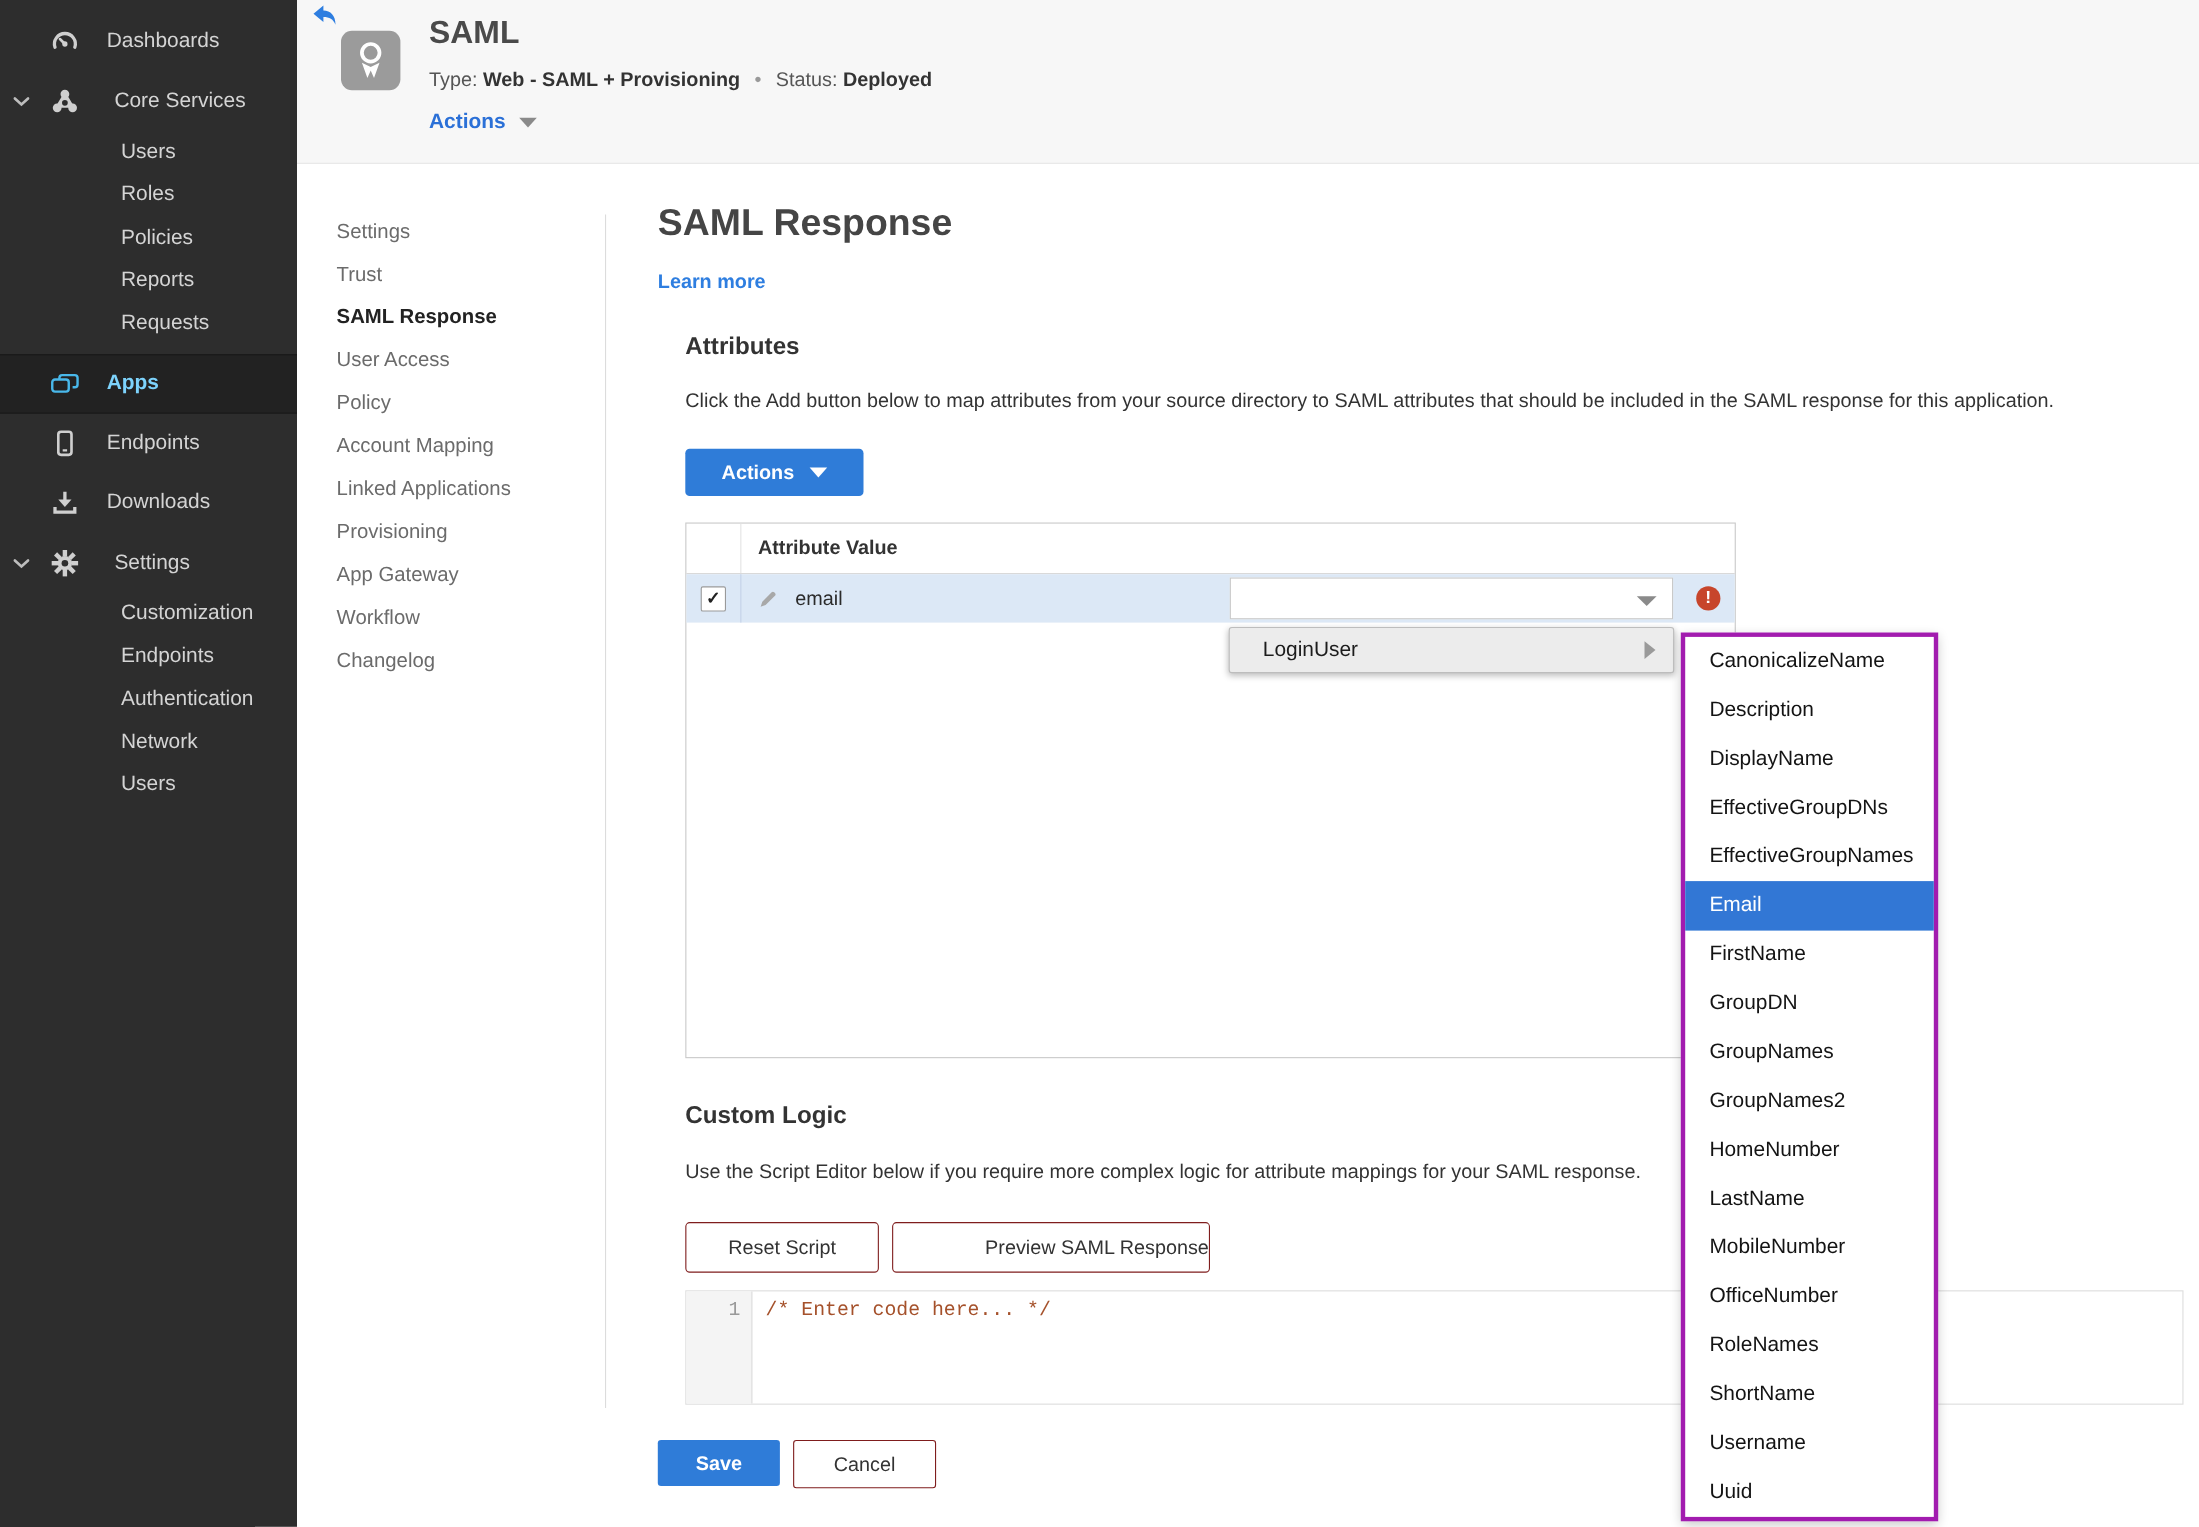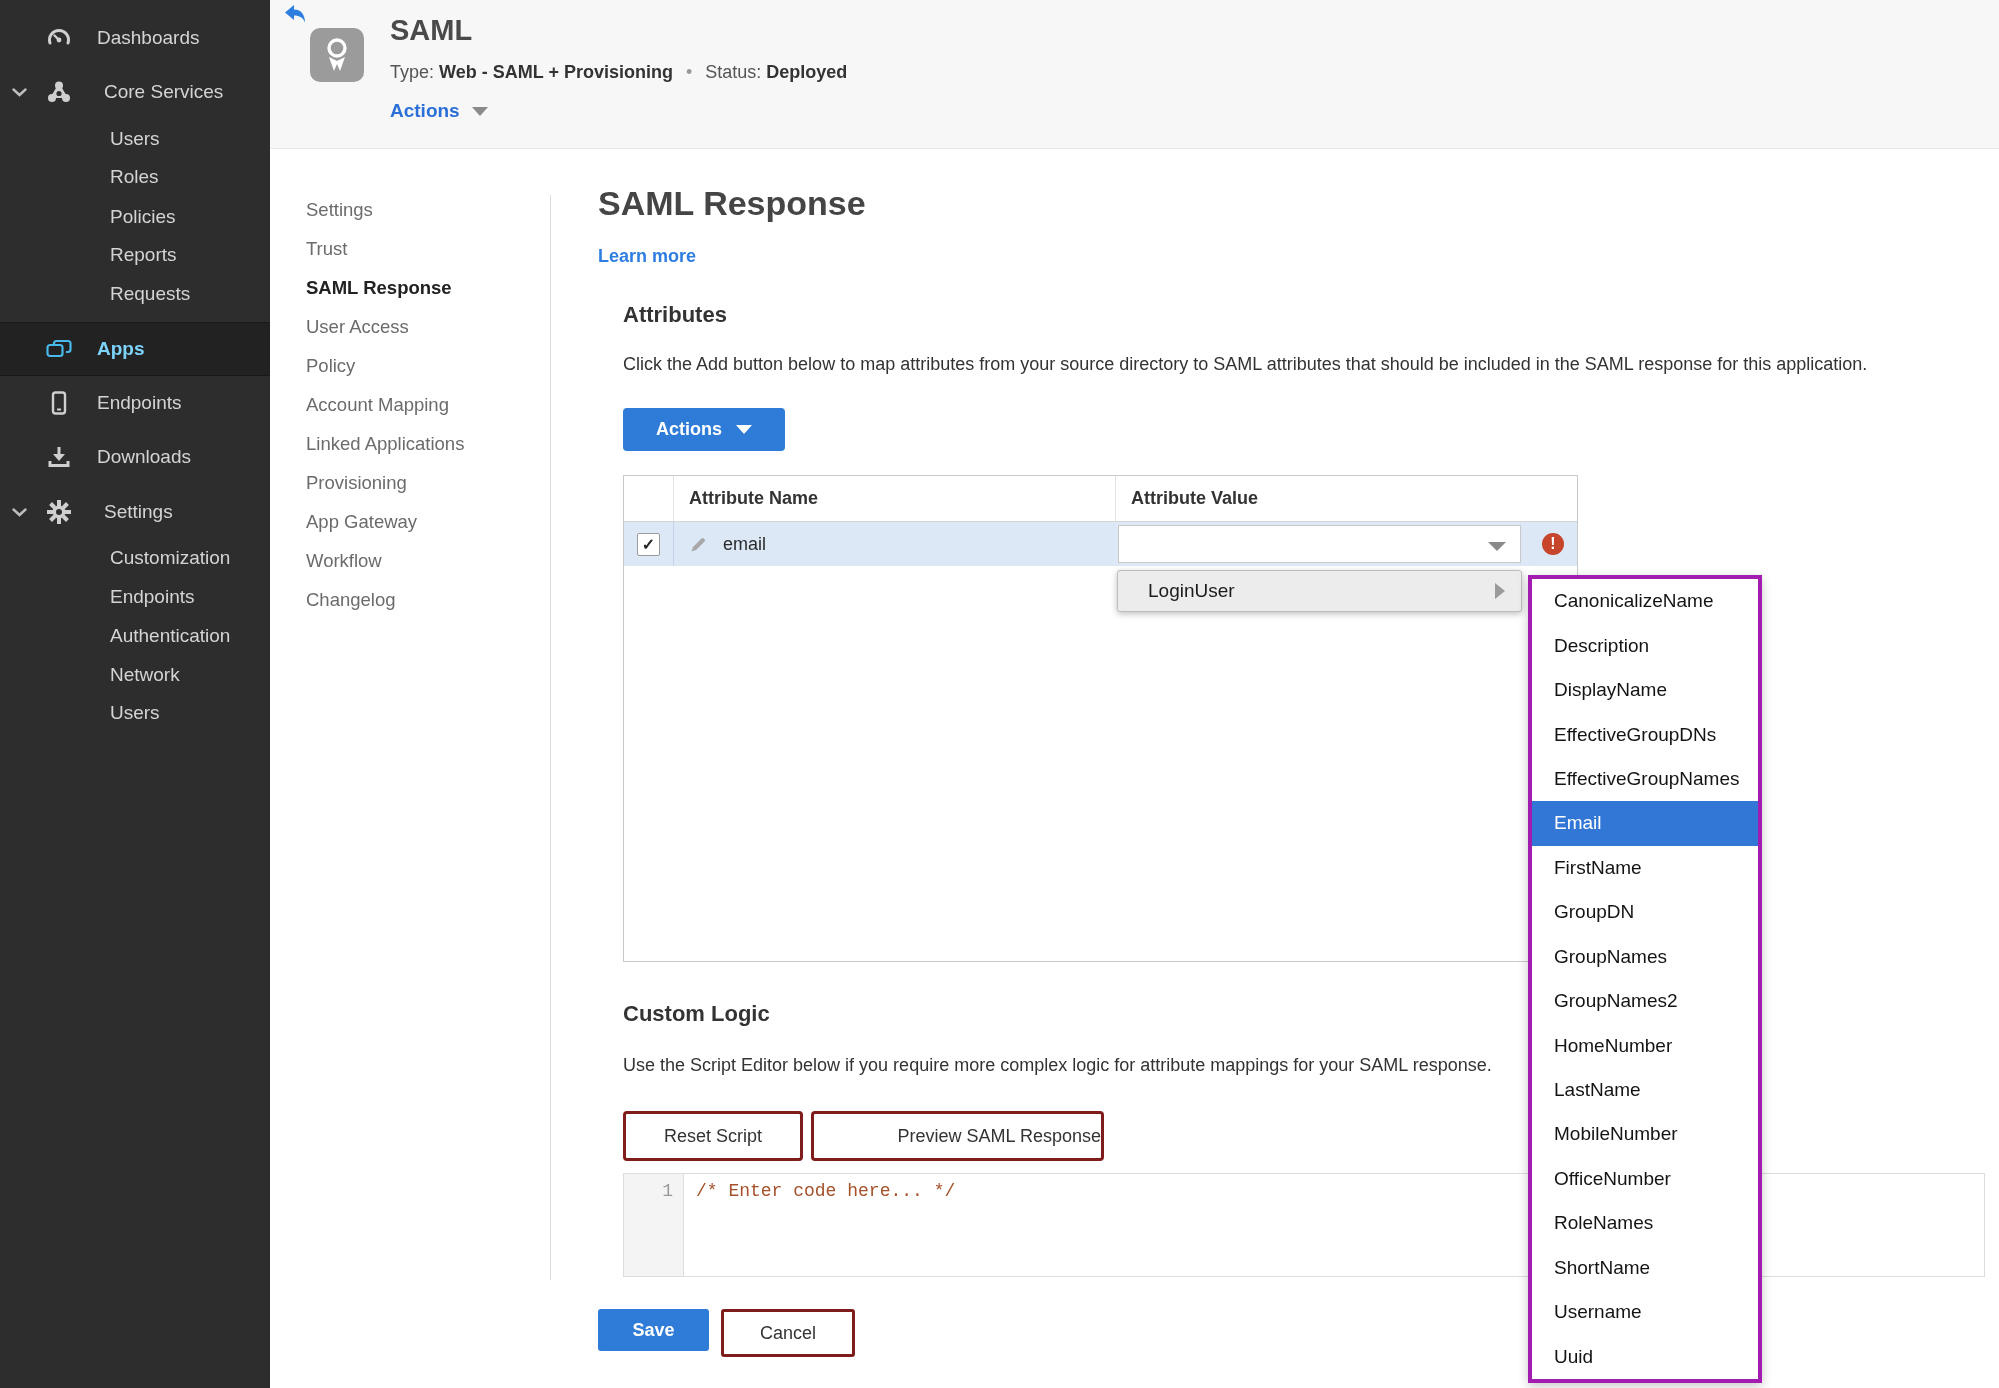--- a/index.html
+++ b/index.html
@@ -33,21 +33,21 @@
   .vdiv{position:absolute;left:550px;top:195px;width:1px;height:1085px;background:#dcdcdc;}
 
   
   .h1{position:absolute;left:598px;top:184px;font-size:34px;font-weight:700;color:#454545;}
   .learn-more{position:absolute;left:598px;top:246px;font-size:18px;font-weight:700;color:#2e7ee0;cursor:pointer;}
   .sec-h{position:absolute;font-size:22px;font-weight:700;color:#333;}
   .sec-p{position:absolute;font-size:18px;color:#333;white-space:nowrap;}
 
   .btn-blue{position:absolute;background:#2f7cd8;color:#fff;font-weight:700;font-size:18px;border-radius:4px;display:flex;align-items:center;justify-content:center;cursor:pointer;}
   .btn-blue .wcaret{width:0;height:0;border-left:8px solid transparent;border-right:8px solid transparent;border-top:9px solid #fff;margin-left:14px;}
-  .btn-plain{position:absolute;background:#fff;border:3px solid #7f1d1d;border-radius:4px;color:#333;font-size:18px;display:flex;align-items:center;justify-content:center;cursor:pointer;}
+  .btn-plain{position:absolute;background:#fff;border:1px solid #7f1d1d;border-radius:4px;color:#333;font-size:18px;display:flex;align-items:center;justify-content:center;cursor:pointer;}
 
   
   .attr-table{position:absolute;left:623px;top:475px;width:955px;height:487px;border:1px solid #c9c9c9;background:#fff;box-sizing:border-box;}
   .t-head{display:flex;height:45px;border-bottom:1px solid #d5d5d5;align-items:center;}
   .t-head .c1{width:50px;height:100%;border-right:1px solid #e3e3e3;box-sizing:border-box;}
   .t-head .c2{width:442px;height:100%;border-right:1px solid #e3e3e3;box-sizing:border-box;display:flex;align-items:center;padding-left:15px;font-weight:700;font-size:18px;color:#333;}
   .t-head .c3{flex:1;height:100%;display:flex;align-items:center;padding-left:15px;font-weight:700;font-size:18px;color:#333;}
   .t-row{display:flex;height:44px;background:#dce8f6;align-items:center;cursor:pointer;}
   .t-row .c1{width:50px;height:100%;border-right:1px solid #c3d2e8;box-sizing:border-box;display:flex;align-items:center;justify-content:center;}
   .t-row .c2{width:442px;height:100%;box-sizing:border-box;display:flex;align-items:center;padding-left:15px;font-size:18px;color:#2b2b2b;}
@@ -246,21 +246,20 @@
 <div class="sec-p" style="left:623px;top:354px;">Click the Add button below to map attributes from your source directory to SAML attributes that should be included in the SAML response for this application.</div>
 
 <div class="btn-blue" style="left:623px;top:408px;width:162px;height:43px;">
   <span>Actions</span>
   <span class="wcaret"></span>
 </div>
 
 <div class="attr-table">
   <div class="t-head">
     <div class="c1"></div>
-    <div class="c2">Attribute Name</div>
     <div class="c3">Attribute Value</div>
   </div>
   <div class="t-row">
     <div class="c1">
       <span class="checkbox">
           <span>✓</span>
         </span>
     </div>
     <div class="c2">
       <span class="pencil">

